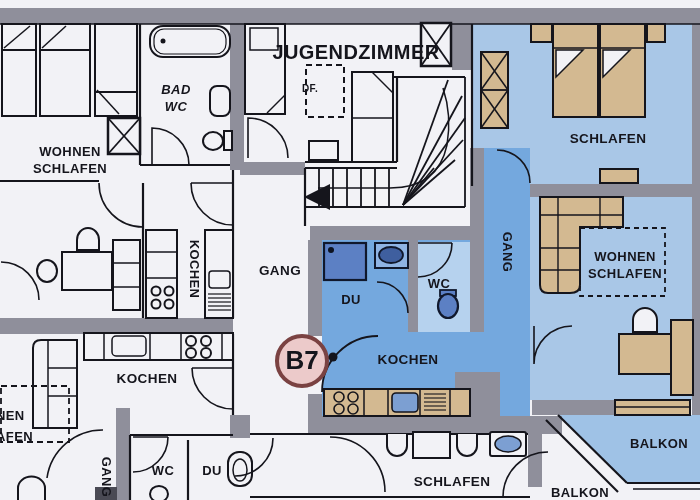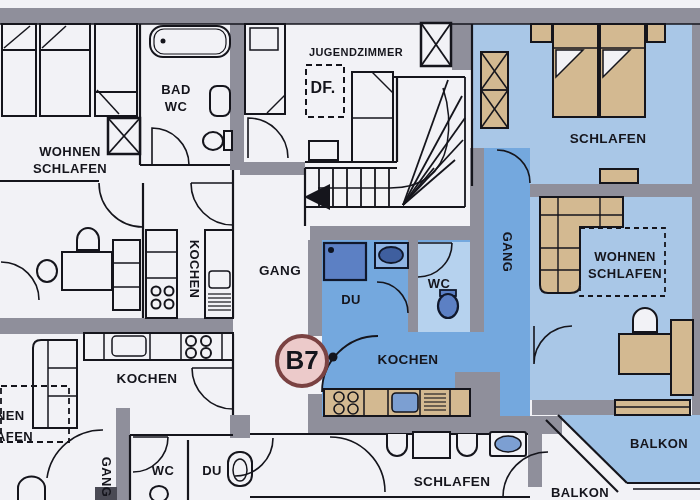--- a/index.html
+++ b/index.html
@@ -8,21 +8,21 @@
     background:#f2f2f6;font-family:"Liberation Sans",sans-serif;
   }
   .plan svg{position:absolute;left:0;top:0;}
   .lbl{
     position:absolute;font-weight:700;font-size:13px;color:#15151c;
     transform:translate(-50%,-50%);text-align:center;white-space:pre-line;
     line-height:1.3;letter-spacing:.4px;pointer-events:none;
   }
   .lbl.v{transform:translate(-50%,-50%) rotate(90deg);}
   .lbl.raw{transform:none;}
-  .lbl.big{font-size:11px;}
+  .lbl.big{font-size:20px;}
   .badge-txt{font-size:26px;letter-spacing:0;}
 </style>
 </head>
 <body>
 
 <div class="plan">
 <svg width="700" height="500" viewBox="0 0 700 500">
 
   <g>
     <rect x="0" y="0" width="700" height="500" fill="#f2f2f6"></rect>
@@ -273,24 +273,24 @@
 
   <g>
     <line x1="302" y1="361" x2="333" y2="357" stroke="#15151c" stroke-width="2.5"></line>
     <circle cx="333" cy="357" r="4.5" fill="#15151c"></circle>
     <circle cx="302" cy="361" r="25" fill="#eccaca" stroke="#7a4242" stroke-width="4"></circle>
   </g>
 </svg>
 
   <div class="lbl" style="left:70px;top:161px;">WOHNEN
 SCHLAFEN</div>
-  <div class="lbl" style="left:176px;top:99px;">BAD
+  <div class="lbl" style="left:176px;top:99px;font-style:italic;">BAD
 WC</div>
   <div class="lbl big" style="left:356px;top:52px;">JUGENDZIMMER</div>
-  <div class="lbl" style="left:323px;top:88px;font-size:16px;">DF.</div>
+  <div class="lbl" style="left:310px;top:88px;font-size:10px;">DF.</div>
   <div class="lbl" style="left:608px;top:139px;font-size:13.5px;">SCHLAFEN</div>
   <div class="lbl v" style="left:194px;top:269px;">KOCHEN</div>
   <div class="lbl" style="left:280px;top:271px;font-size:13.5px;">GANG</div>
   <div class="lbl v" style="left:507px;top:252px;">GANG</div>
   <div class="lbl" style="left:625px;top:266px;">WOHNEN
 SCHLAFEN</div>
   <div class="lbl" style="left:351px;top:300px;">DU</div>
   <div class="lbl" style="left:439px;top:284px;">WC</div>
   <div class="lbl" style="left:408px;top:360px;font-size:13.5px;">KOCHEN</div>
   <div class="lbl badge-txt" style="left:302px;top:361px;">B7</div>

